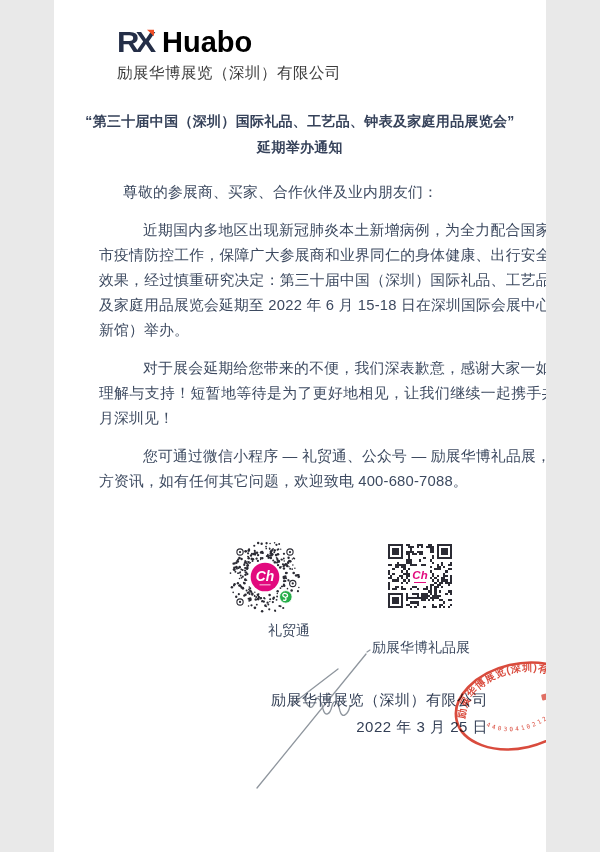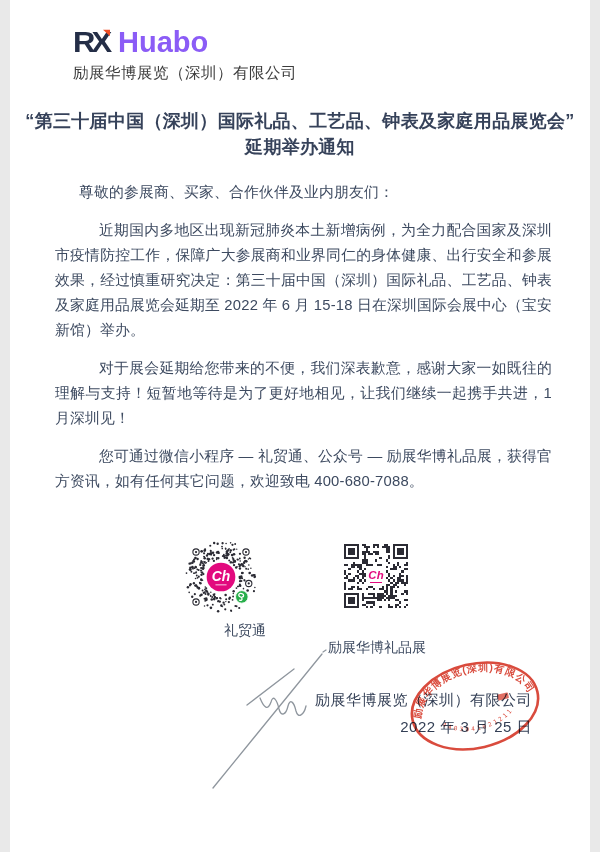--- a/index.html
+++ b/index.html
@@ -1,35 +1,35 @@
 <!DOCTYPE html>
 <html><head>
 <meta charset="utf-8">
 <style>
   html,body{margin:0;padding:0;background:#e9e9e9;}
   .page{
-    position:relative;width:580px;height:852px;margin:0 auto;background:#ffffff;
+    position:relative;width:492px;height:852px;margin:0 auto;background:#ffffff;
     font-family:"Liberation Sans","DejaVu Sans",sans-serif;overflow:hidden;
   }
   
   .header{position:absolute;left:63px;top:28px;}
   .logo-row{display:flex;align-items:flex-end;gap:10px;}
   .logo-rx{
     position:relative;font-weight:900;font-size:31px;line-height:28px;
     color:#242e47;letter-spacing:-4px;transform:scaleY(.95);
   }
   .x-accent{
     position:absolute;right:-2px;top:1px;width:0;height:0;
     border-left:7px solid transparent;border-top:7px solid #f04e25;
   }
-  .logo-brand{font-weight:800;font-size:29px;line-height:28px;color:#8b5cf6;letter-spacing:0;}
+  .logo-brand{font-weight:800;font-size:29px;line-height:28px;color:#000000;letter-spacing:0;}
   .brand-company{margin-top:7px;font-size:15.5px;color:#3c3c3c;letter-spacing:.5px;}
   
   .title{position:absolute;left:0;right:0;top:108px;text-align:center;
-    font-weight:bold;font-size:18px;line-height:26px;color:#36425a;letter-spacing:.3px;}
+    font-weight:bold;font-size:14px;line-height:26px;color:#36425a;letter-spacing:.3px;}
   
   .body{position:absolute;left:45px;width:513px;top:180px;
     font-size:14.8px;line-height:25px;color:#3d4a60;text-align:justify;letter-spacing:.2px;}
   .body p{margin:13px 16px 0 0;text-indent:44px;}
   .salutation{text-indent:0;margin-left:24px;}
   
   .qr-left{position:absolute;left:166px;top:540px;width:90px;text-align:center;}
   .qr-right{position:absolute;left:316px;top:540px;width:100px;text-align:center;}
   .qr-label{margin-top:4px;font-size:14px;color:#3d4a60;text-align:right;}
   .qr-right .qr-label{margin-top:27px;}

